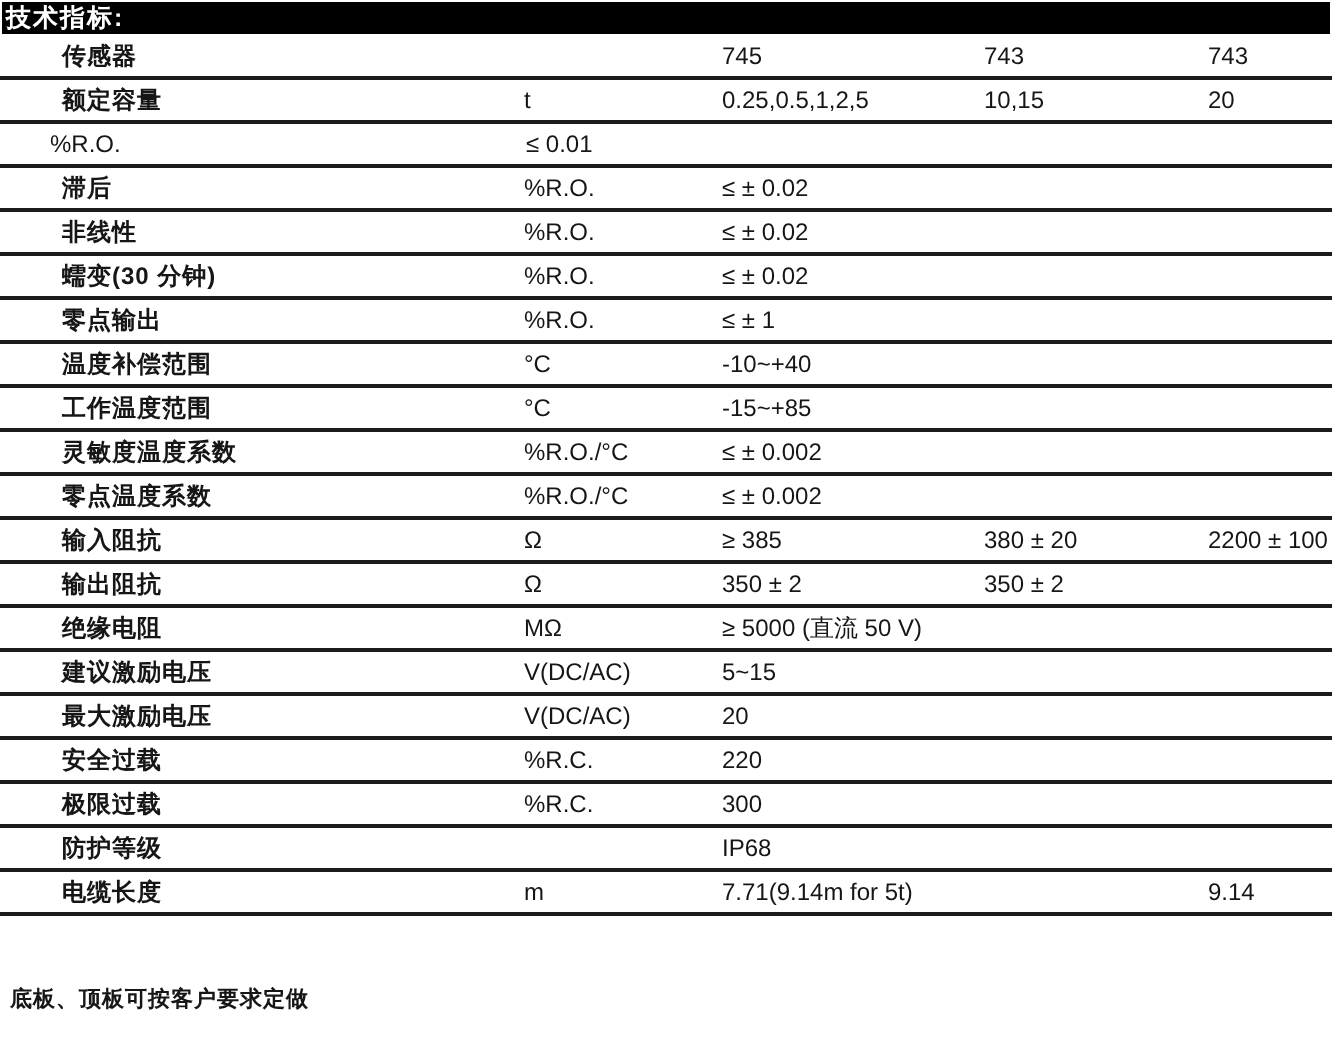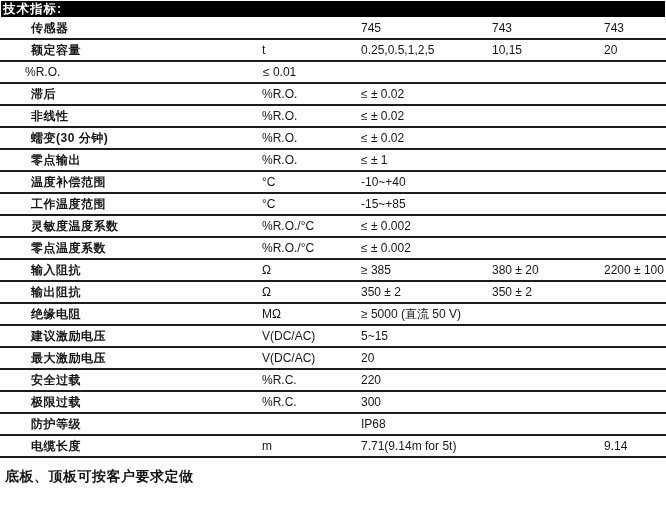--- a/index.html
+++ b/index.html
@@ -37,22 +37,22 @@
     font-size:12px;
     background:#ffffff;
     padding-left:24px;
   }
   .cell { white-space:nowrap; overflow:visible; line-height:20px; }
   .cell-label { font-weight:bold; padding-left:7px; letter-spacing:0.5px; }
   .cell-unit  { padding-left:1px; }
   .cell-value { padding-left:2px; }
   .footer-note {
     position:absolute;
-    left:5px; top:468px;
-    font-size:14px;
+    left:5px; top:492px;
+    font-size:11px;
     font-weight:bold;
     letter-spacing:0.5px;
   }
 </style>
 </head>
 <body>
 
 <div class="page">
 
   <div class="titlebar">

